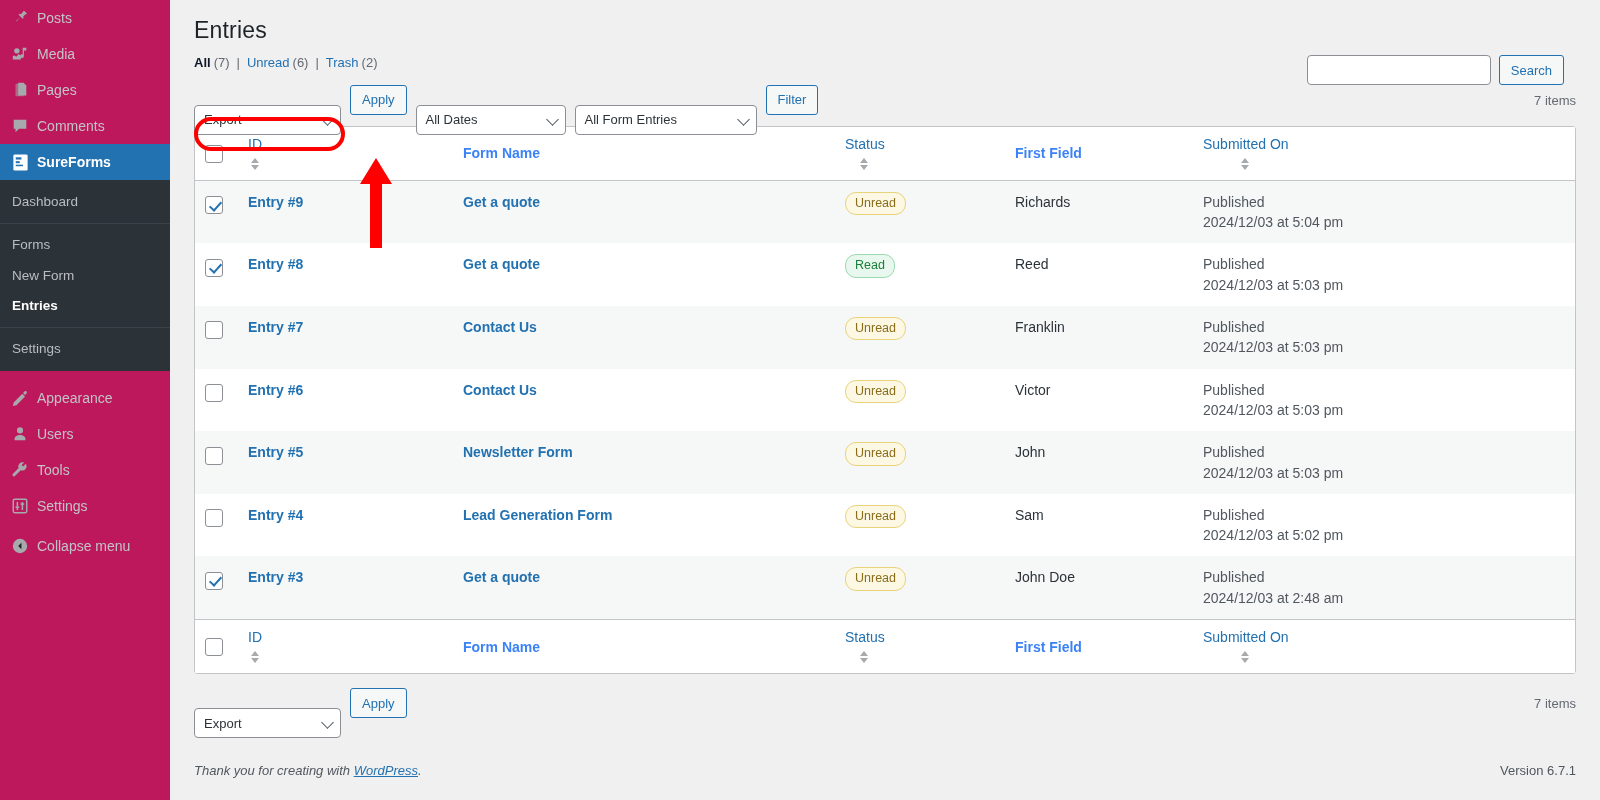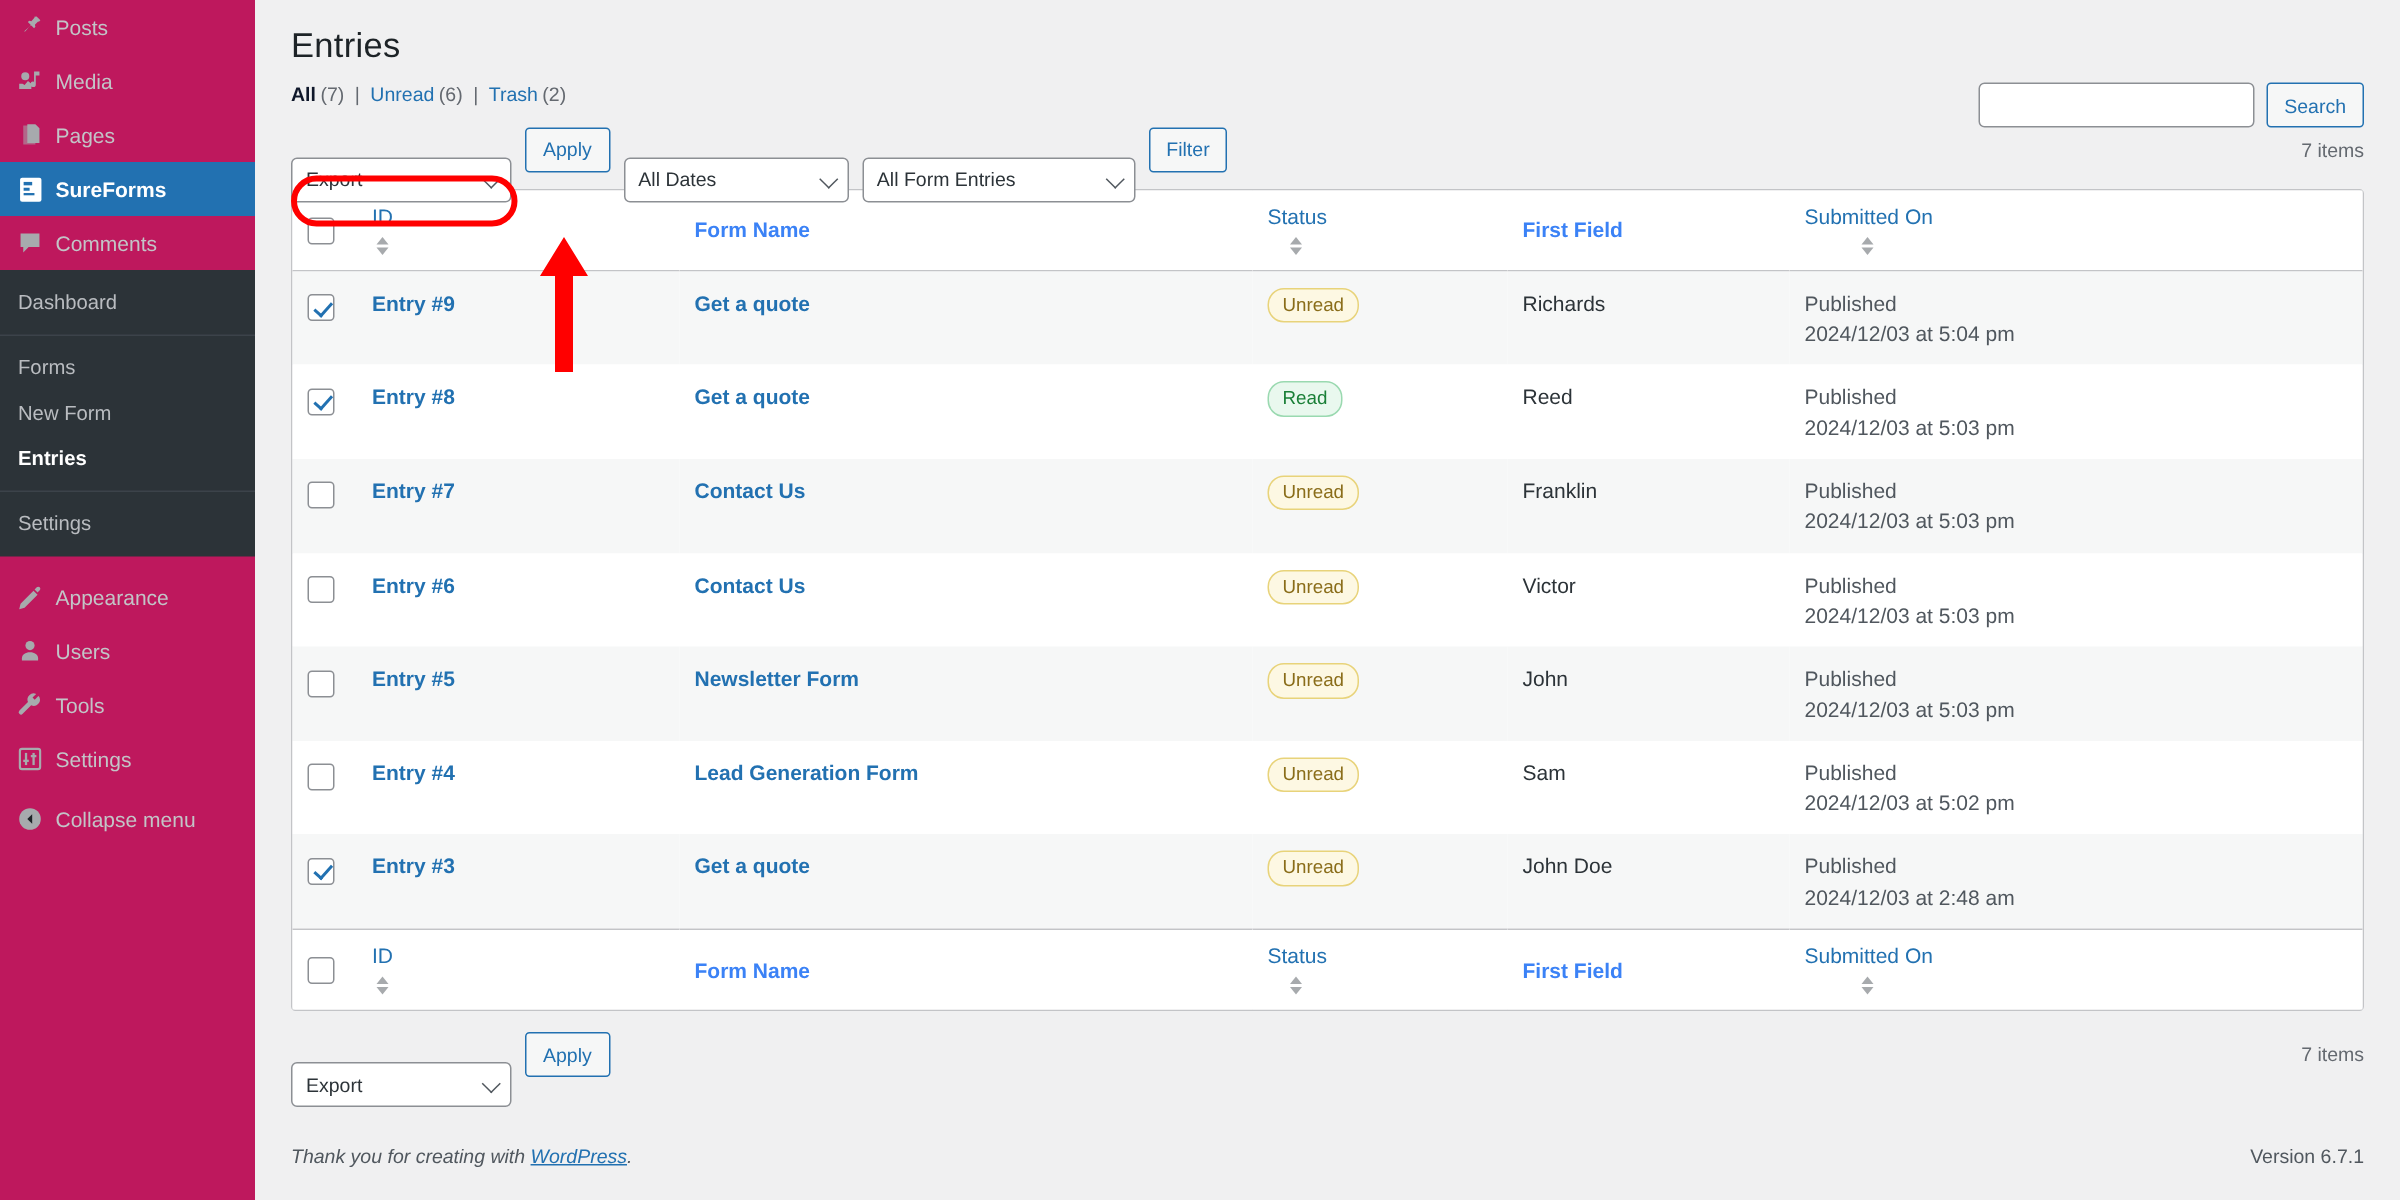--- a/index.html
+++ b/index.html
@@ -65,21 +65,21 @@
     font-size: 13px; color: #50575e; margin: 0 0 10px 0;
     display: flex; align-items: center; gap: 0;
   }
   .subsubsub a { color: #2271b1; text-decoration: none; }
   .subsubsub .cur { color: #0f172a; font-weight: 600; }
   .subsubsub .cnt { color: #646970; margin-left: 3px; }
   .subsubsub .pipe { color: #646970; margin: 0 7px; }
 
   
   .search-wrap {
-    position: absolute; right: 24px; top: 55px;
+    position: absolute; right: 36px; top: 55px;
     display: flex; align-items: center; gap: 8px;
   }
   .search-input {
     width: 184px; height: 30px; border: 1px solid #8c8f94;
     border-radius: 4px; background: #fff; padding: 0 8px;
     font-size: 13px; color: #2c3338; font-family: inherit;
   }
   .btn {
     height: 30px; padding: 0 11px;
     border: 1px solid #2271b1; border-radius: 3px;
@@ -230,39 +230,39 @@
     <div class="menu-item">
       <span class="ico">
         <svg width="18" height="18" viewBox="0 0 20 20">
             <path d="M5 3h6l3 3v11H5V3z" opacity=".55"></path>
             <path d="M8 2h6l3 3v11H8V2z"></path>
           </svg>
       </span>
       <span class="lbl">Pages</span>
     </div>
 
+    <div class="menu-item">
+      <span class="ico">
+        <svg width="18" height="18" viewBox="0 0 20 20">
+            <path d="M3 3h14v10H9l-4 4v-4H3V3z"></path>
+          </svg>
+      </span>
+      <span class="lbl">Comments</span>
+    </div>
+
     <div class="menu-item active">
       <span class="ico">
         <svg width="19" height="19" viewBox="0 0 20 20">
           <rect x="2.5" y="1.5" width="15" height="17" rx="1.5" fill="#fff"></rect>
           <rect x="5" y="4.5" width="6" height="2.4" fill="#2271b1"></rect>
           <rect x="5" y="8.6" width="4.2" height="2.1" fill="#2271b1"></rect>
           <rect x="5" y="12.3" width="7.6" height="1.6" fill="#2271b1"></rect>
         </svg>
       </span>
       <span class="lbl">SureForms</span>
-    </div>
-
-    <div class="menu-item">
-      <span class="ico">
-        <svg width="18" height="18" viewBox="0 0 20 20">
-            <path d="M3 3h14v10H9l-4 4v-4H3V3z"></path>
-          </svg>
-      </span>
-      <span class="lbl">Comments</span>
     </div>
 
     <div class="submenu">
       <a class="sub-item">Dashboard</a>
       <div class="sub-sep"></div>
       <a class="sub-item">Forms</a>
       <a class="sub-item">New Form</a>
       <a class="sub-item current">Entries</a>
       <div class="sub-sep"></div>
       <a class="sub-item">Settings</a>

